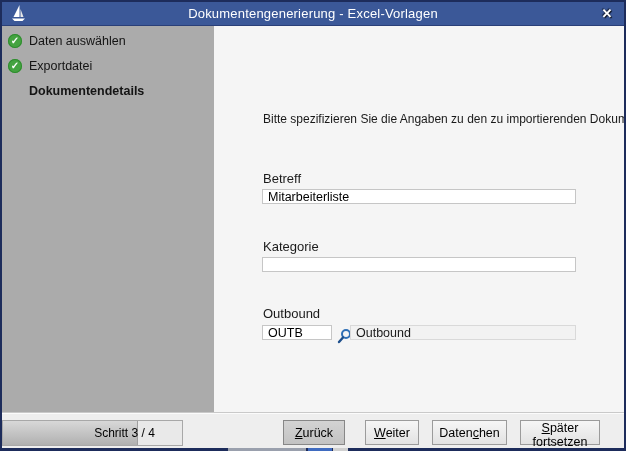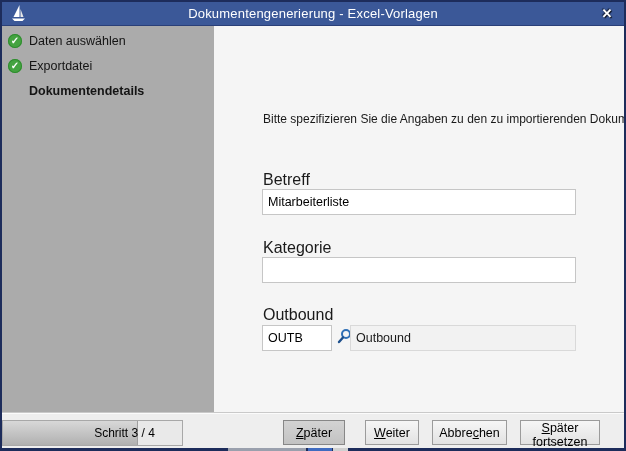--- a/index.html
+++ b/index.html
@@ -31,23 +31,23 @@
     display:block;width:14px;height:14px;border-radius:50%;background:#44a340;
     color:#ffffff;font-size:10px;line-height:14px;text-align:center;font-weight:bold;
     box-shadow:inset 0 0 0 1px #2f8c2f;
   }
   .step.current{font-weight:bold;}
   .main{position:absolute;left:212px;top:24px;width:410px;height:387px;background:#f5f5f5;overflow:hidden;}
   .instruction{
     position:absolute;left:49px;top:86px;width:361px;white-space:nowrap;overflow:hidden;
     font-size:12px;color:#1a1a1a;
   }
-  .fld-label{position:absolute;font-size:16px;color:#1a1a1a;}
+  .fld-label{position:absolute;font-size:13px;color:#1a1a1a;}
   .txt{
-    position:absolute;box-sizing:border-box;height:26px;border:1px solid #c6c6c6;background:#ffffff;
+    position:absolute;box-sizing:border-box;height:15px;border:1px solid #c6c6c6;background:#ffffff;
     font-family:"Liberation Sans",sans-serif;font-size:12.5px;color:#000;padding:2px 5px;outline:none;
   }
   .txt.ro{background:#f2f2f2;border-color:#d9d9d9;color:#1a1a1a;}
   .lookup{position:absolute;width:15px;height:16px;cursor:pointer;background:transparent;border:none;padding:0;}
   .footer{
     position:absolute;left:0;top:411px;width:622px;height:34px;background:#eeeeee;
     border-top:1px solid #fbfbfb;box-shadow:0 -1px 0 #c9c9c9;
   }
   .progress{
     position:absolute;left:0;top:6px;width:181px;height:26px;box-sizing:border-box;
@@ -124,23 +124,23 @@
       </svg>
     </button>
     <input class="txt ro" style="left: 136px; top: 299px; width: 226px;" type="text" readonly="" value="Outbound">
   </div>
 
   <div class="footer">
     <div class="progress">
       <div class="fill" style="width: 75%;"></div>
       <div class="plabel">Schritt 3 / 4</div>
     </div>
-    <button class="btn dark" style="left:281px;width:62px;"><span></span><span class="u">Z</span><span>päter</span></button>
+    <button class="btn dark" style="left:281px;width:62px;"><span></span><span class="u">Z</span><span>urück</span></button>
     <button class="btn" style="left:363px;width:54px;"><span></span><span class="u">W</span><span>eiter</span></button>
-    <button class="btn" style="left:430px;width:75px;"><span>Abbre</span><span class="u">c</span><span>hen</span></button>
+    <button class="btn" style="left:430px;width:75px;"><span>Daten</span><span class="u">c</span><span>hen</span></button>
     <button class="btn" style="left:518px;width:80px;"><span></span><span class="u">S</span><span>päter fortsetzen</span></button>
   </div>
 
   <div class="frag" style="left:226px;width:78px;background:#9aa0ad;"></div>
   <div class="frag" style="left:306px;width:24px;background:#3f6bc0;"></div>
   <div class="frag" style="left:331px;width:15px;background:#d0d0d0;"></div>
 
 </div>
 
 </body></html>

